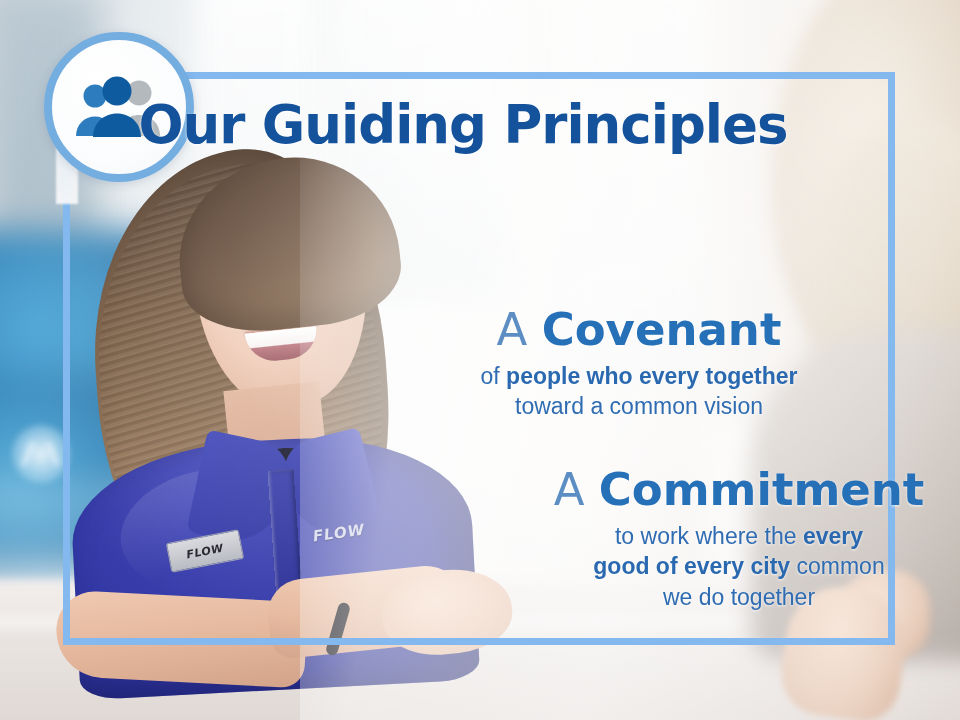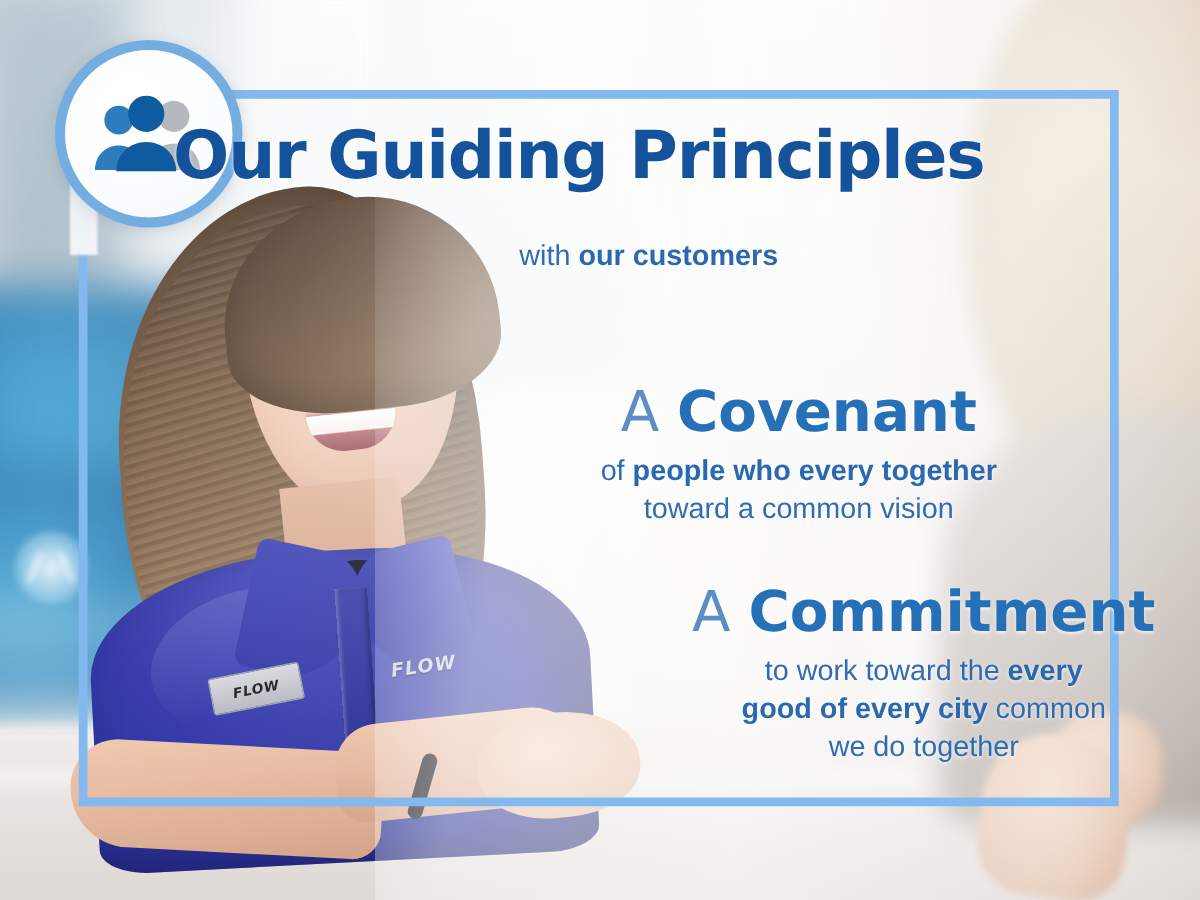--- a/index.html
+++ b/index.html
@@ -421,25 +421,20 @@
         <path d="M22 61c0-14 10.8-23.5 24-23.5S70 47 70 61z" fill="#0f5ba0"></path>
       </svg>
     </span>
   </div>
 
   <div class="content">
 
     <div class="headline">Our Guiding Principles</div>
 
     <div class="principle p1">
-      <div class="p-sub">
-        <div>
-          <span>with </span><b>our customers</b>
-        </div>
-      </div>
     </div>
 
     <div class="principle p2">
       <div class="p-title">
         <span class="art">A</span>
         <span class="key">Covenant</span>
       </div>
       <div class="p-sub">
         <div>
           <span>of </span><b>people who every together</b>
@@ -450,21 +445,21 @@
       </div>
     </div>
 
     <div class="principle p3">
       <div class="p-title">
         <span class="art">A</span>
         <span class="key">Commitment</span>
       </div>
       <div class="p-sub">
         <div>
-          <span>to work toward the </span><b>every</b>
+          <span>to work where the </span><b>every</b>
         </div>
         <div>
           <b>good of every city</b><span> common</span>
         </div>
         <div>
           <span>we do together</span>
         </div>
       </div>
     </div>
 

